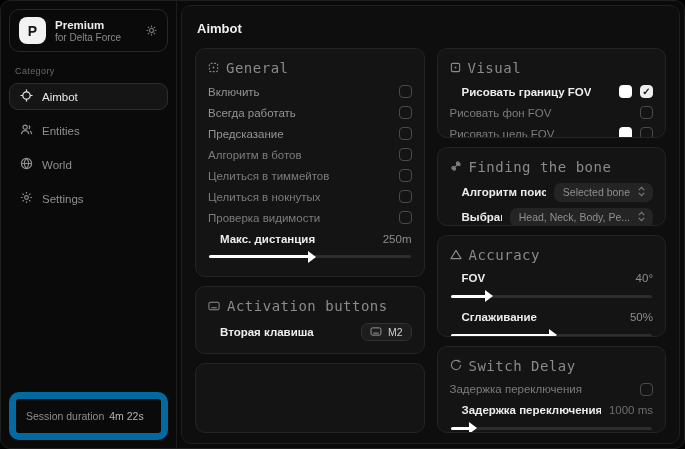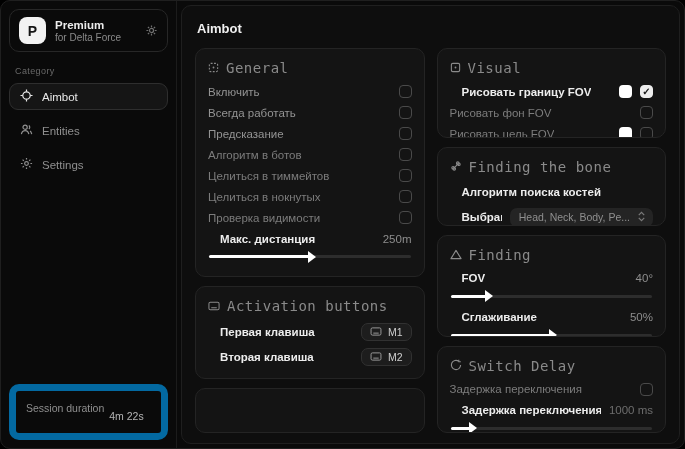--- a/index.html
+++ b/index.html
@@ -20,21 +20,21 @@
   .premium-sub { font-size:10px; color:#8a8a8a; }
   .hdr-gear { margin-left:auto; color:#6f6f6f; display:flex; }
   .category { font-size:9px; color:#696969; margin:14px 6px 7px; letter-spacing:.4px; }
   .nav { display:flex; flex-direction:column; gap:7px; }
   .nav-item { display:flex; align-items:center; gap:9px; padding:6px 10px; height:27px;
     border-radius:9px; border:1px solid transparent; font-size:11.5px; color:#8f8f8f; cursor:pointer; }
   .nav-item.active { background:#151515; border-color:#2e2e2e; color:#e8e8e8; }
   .nav-item svg { flex:0 0 auto; }
   .session { margin-top:auto; border:7px solid #0369a1; border-radius:10px; padding:11px 10px;
     font-size:10.5px; color:#8f8f8f; display:flex; gap:5px; }
-  .session b { color:#b5b5b5; font-weight:normal;margin-top:8px; }
+  .session b { color:#b5b5b5; font-weight:normal; }
 
   
   .main { flex:1; margin:4px; background:#0e0e0e; border:1px solid #1f1f1f; border-radius:10px;
     padding:10px 13px 10px 13px; display:flex; flex-direction:column; overflow:hidden; }
   .main-title { font-size:13px; font-weight:bold; color:#f0f0f0; margin:5px 2px 12px; }
   .columns { display:flex; gap:12px; flex:1; min-height:0; }
   .col { flex:1; display:flex; flex-direction:column; gap:9px; min-width:0; }
   .card { background:#141414; border:1px solid #242424; border-radius:10px;
     padding:9px 12px; overflow:hidden; }
   .card.grow { flex:1; }
@@ -114,20 +114,29 @@
             <circle cx="5.5" cy="4.5" r="2.3"></circle>
               <path d="M1.5 12c.5-2.5 2-3.7 4-3.7s3.5 1.2 4 3.7"></path>
             <path d="M9.5 2.6a2.3 2.3 0 0 1 0 3.8M10.8 8.6c1 .6 1.5 1.7 1.8 3.4"></path>
           </svg>
         </span>
         <span>Entities</span>
       </div>
       <div class="nav-item">
         <span>
           <svg width="13" height="13" viewBox="0 0 14 14" fill="none" stroke="currentColor" stroke-width="1.3">
+            <circle cx="7" cy="7" r="5.5"></circle>
+              <path d="M1.5 7h11M7 1.5c-3 3.3-3 7.7 0 11M7 1.5c3 3.3 3 7.7 0 11"></path>
+          </svg>
+        </span>
+        <span>World</span>
+      </div>
+      <div class="nav-item">
+        <span>
+          <svg width="13" height="13" viewBox="0 0 14 14" fill="none" stroke="currentColor" stroke-width="1.3">
             <circle cx="7" cy="7" r="2"></circle>
             <path d="M7 1v1.8M7 11.2V13M1 7h1.8M11.2 7H13M2.8 2.8l1.3 1.3M9.9 9.9l1.3 1.3M11.2 2.8L9.9 4.1M4.1 9.9l-1.3 1.3"></path>
           </svg>
         </span>
         <span>Settings</span>
       </div>
     </div>
 
     <div class="session">
       <span>Session duration</span>
@@ -192,32 +201,20 @@
 
         <div class="card">
           <div class="card-header">
             <span>
               <svg width="12" height="10" viewBox="0 0 13 10" fill="none" stroke="currentColor" stroke-width="1.1">
                 <rect x="1" y="1" width="11" height="8" rx="1.5"></rect>
                   <path d="M3.5 6.8h6"></path>
               </svg>
             </span>
             <span>Activation buttons</span>
-          </div>
-          <div class="row tall">
-            <span class="lbl bright">Первая клавиша</span>
-            <span class="key-badge">
-              <span>
-                <svg width="12" height="9" viewBox="0 0 13 10" fill="none" stroke="currentColor" stroke-width="1.1">
-                  <rect x="1" y="1" width="11" height="8" rx="1.5"></rect>
-                    <path d="M3.5 6.8h6"></path>
-                </svg>
-              </span>
-              <span>M1</span>
-            </span>
           </div>
           <div class="row tall">
             <span class="lbl bright">Вторая клавиша</span>
             <span class="key-badge">
               <span>
                 <svg width="12" height="9" viewBox="0 0 13 10" fill="none" stroke="currentColor" stroke-width="1.1">
                   <rect x="1" y="1" width="11" height="8" rx="1.5"></rect>
                     <path d="M3.5 6.8h6"></path>
                 </svg>
               </span>
@@ -271,20 +268,28 @@
                 <circle cx="3.4" cy="8.4" r="1.4"></circle>
                   <circle cx="4.6" cy="9.6" r="1.4"></circle>
                 <circle cx="8.4" cy="3.4" r="1.4"></circle>
                   <circle cx="9.6" cy="4.6" r="1.4"></circle>
               </svg>
             </span>
             <span>Finding the bone</span>
           </div>
           <div class="row tall">
             <span class="lbl bright">Алгоритм поиска костей</span>
+            <span class="dropdown">
+              <span class="dd-txt">Selected bone</span>
+              <span>
+                <svg width="9" height="11" viewBox="0 0 9 12" fill="none" stroke="currentColor" stroke-width="1.3">
+                  <path d="M1.5 4.5 4.5 1.5 7.5 4.5M1.5 7.5 4.5 10.5 7.5 7.5"></path>
+                </svg>
+              </span>
+            </span>
           </div>
           <div class="row tall">
             <span class="lbl bright">Выбранные кости</span>
             <span class="dropdown">
               <span class="dd-txt">Head, Neck, Body, Pe...</span>
               <span>
                 <svg width="9" height="11" viewBox="0 0 9 12" fill="none" stroke="currentColor" stroke-width="1.3">
                   <path d="M1.5 4.5 4.5 1.5 7.5 4.5M1.5 7.5 4.5 10.5 7.5 7.5"></path>
                 </svg>
               </span>
@@ -292,21 +297,21 @@
           </div>
         </div>
 
         <div class="card">
           <div class="card-header">
             <span>
               <svg width="12" height="11" viewBox="0 0 13 12" fill="none" stroke="currentColor" stroke-width="1.2">
                 <path d="M6.5 1.5 12 10.5H1z" stroke-linejoin="round"></path>
               </svg>
             </span>
-            <span>Finding</span>
+            <span>Accuracy</span>
           </div>
           <div class="row">
             <span class="lbl bright">FOV</span>
             <span class="val">40°</span>
           </div>
           <div class="slider">
             <div class="slider-fill" style="width: 18%;"></div>
             <div class="slider-thumb" style="left: 18%;"></div>
           </div>
           <div class="row">

